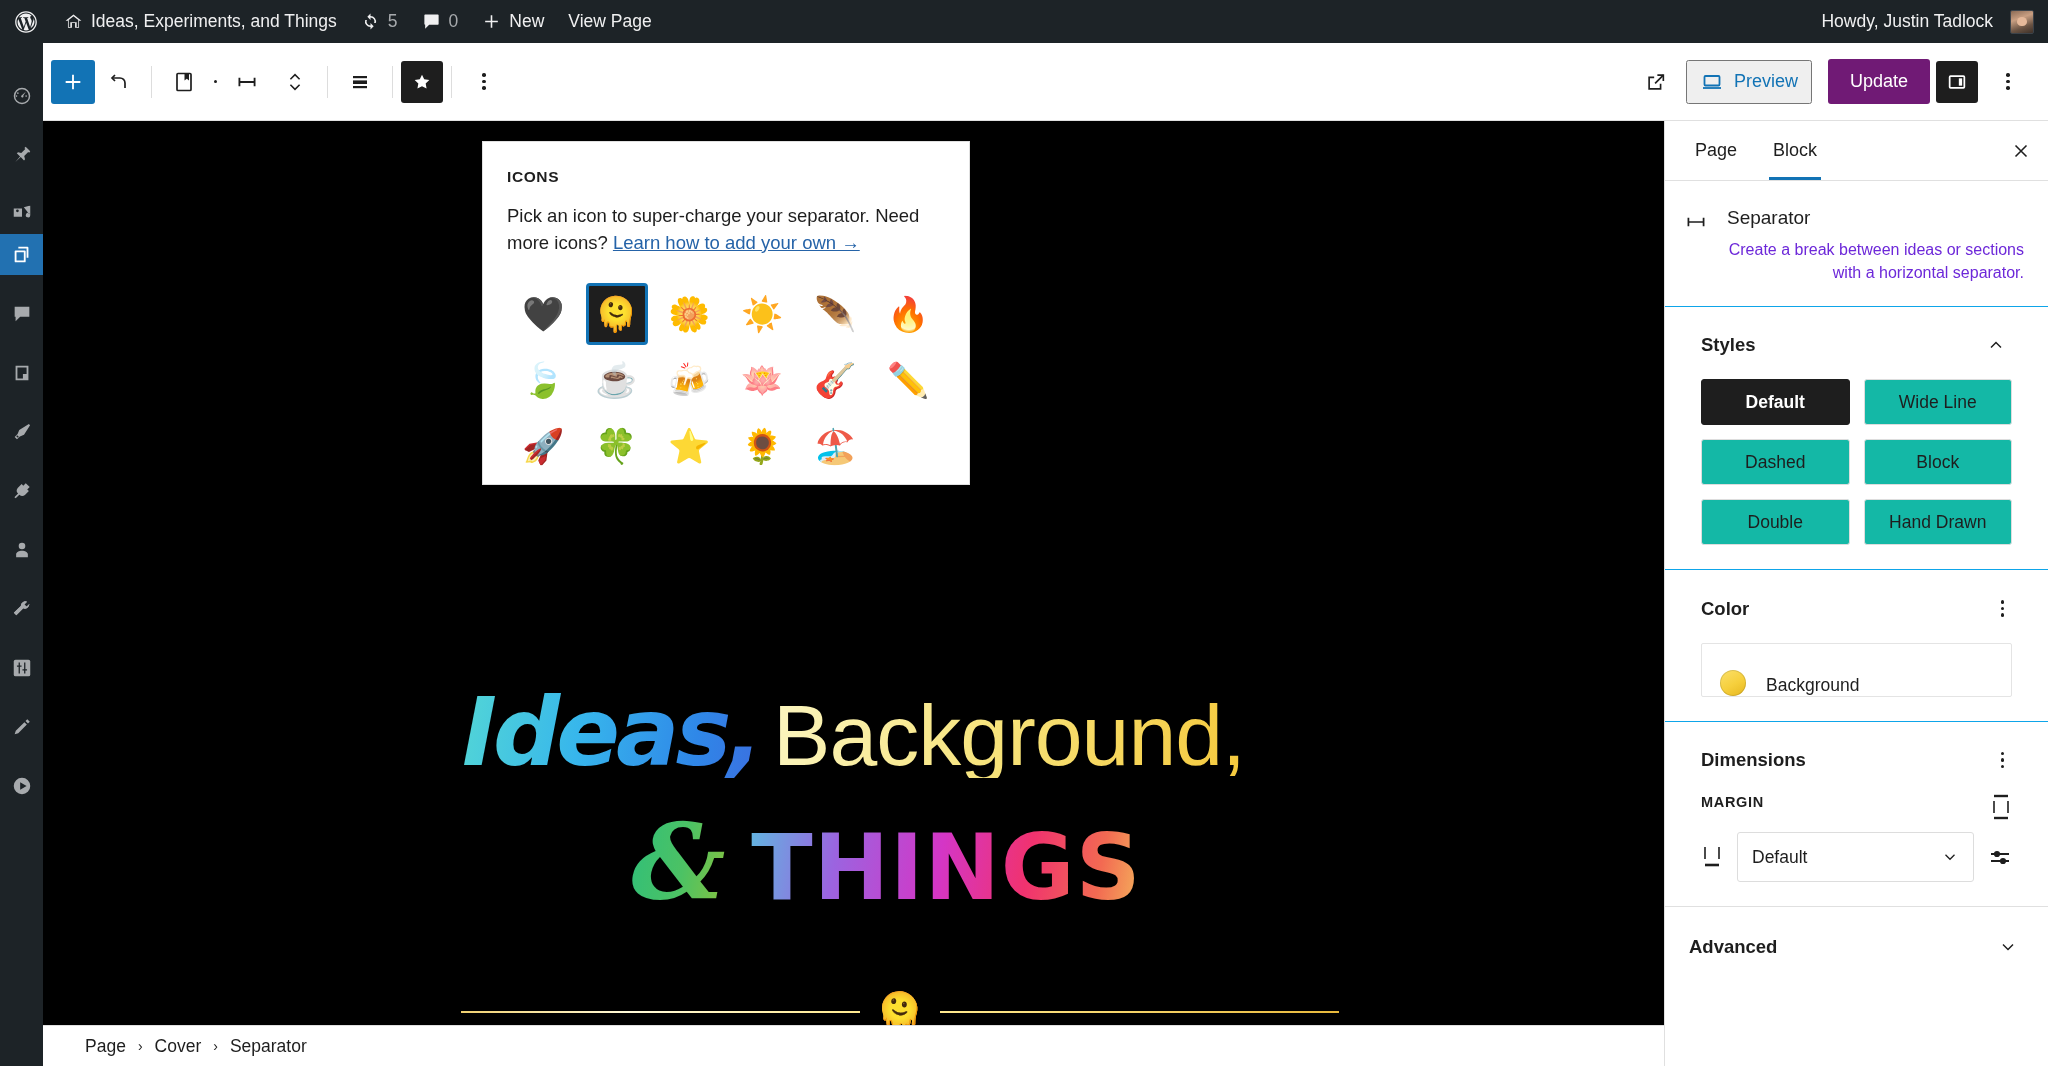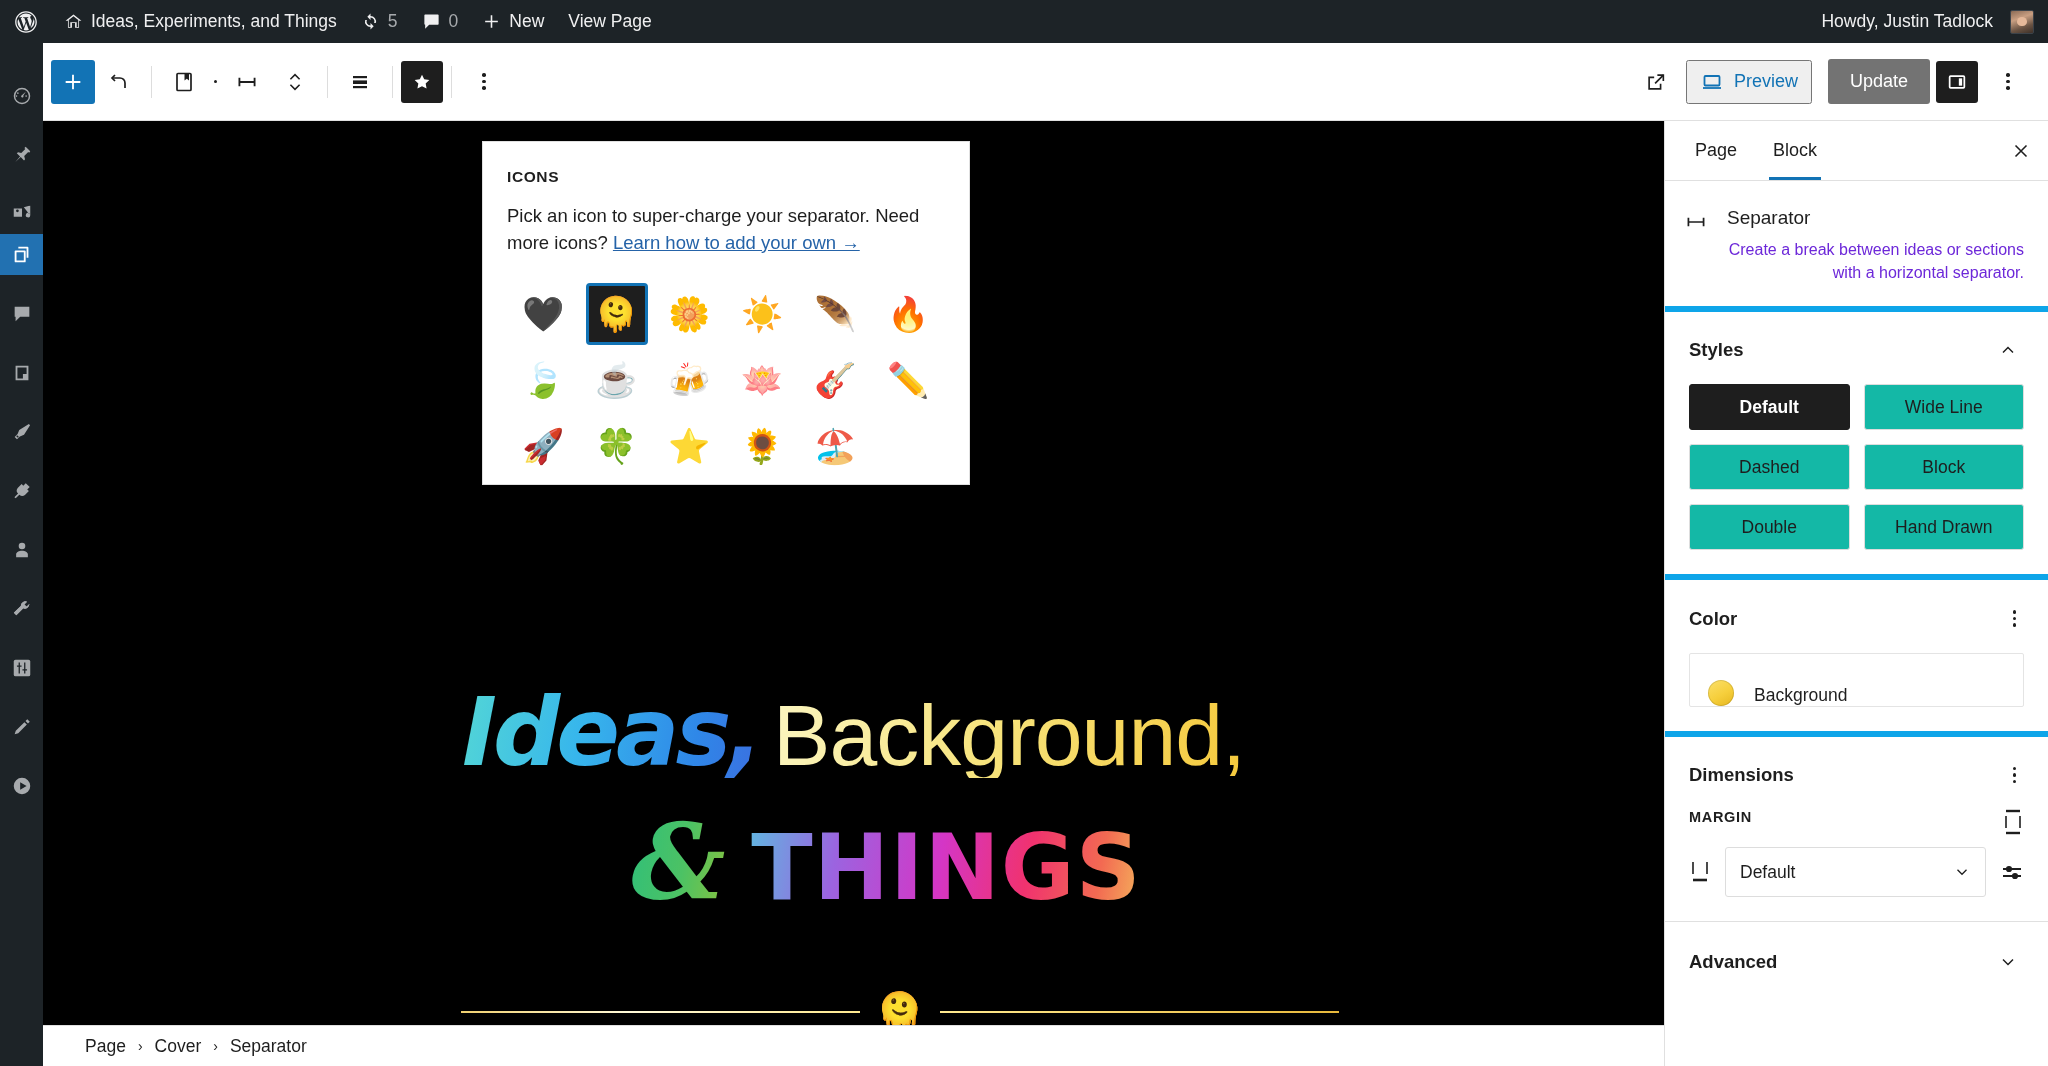--- a/index.html
+++ b/index.html
@@ -75,21 +75,21 @@
   .tb-btn.primary { background: #1273b5; color: #fff; border-radius: 3px; width: 44px; height: 44px; }
   .tb-btn.dark { background: #1e1e1e; color: #fff; border-radius: 3px; width: 42px; height: 42px; }
   .tb-divider { width: 1px; height: 32px; background: #ddd; margin: 0 8px; }
   .tb-dot { width: 3px; height: 3px; border-radius: 50%; background: #1e1e1e; margin: 0 6px; }
   .tb-right { margin-left: auto; display: flex; align-items: center; gap: 6px; }
   .preview-btn {
     display: flex; align-items: center; gap: 10px;
     color: #1273b5; font-size: 18px; padding: 8px 12px;
   }
   .update-btn {
-    background: #737373; color: #fff; border: none; border-radius: 3px;
+    background: #701a75; color: #fff; border: none; border-radius: 3px;
     font-size: 18px; font-family: inherit;
     padding: 12px 22px; margin-left: 10px;
   }
 
   
   #canvas {
     position: absolute; top: 121px; left: 43px;
     width: 1621px; height: 904px; background: #000;
     overflow: hidden;
   }
@@ -182,21 +182,21 @@
     content: ""; position: absolute; left: 14px; right: 14px; bottom: 0;
     height: 3px; background: #1273b5;
   }
   .sb-close { margin-left: auto; width: 46px; height: 46px;
     display: flex; align-items: center; justify-content: center; }
 
   .sb-block-card { display: flex; gap: 18px; padding: 26px 24px 22px 18px; }
   .sb-block-title { font-size: 19px; color: #1e1e1e; margin-bottom: 10px; }
   .sb-block-desc { font-size: 16px; line-height: 1.42; color: #6d28d9; text-align: right; }
 
-  .sb-section { border-top: 6px solid #0ea5e9; padding: 22px 24px 24px; }
+  .sb-section { border-top: 1px solid #0ea5e9; padding: 22px 36px 24px; }
   .sb-section-head {
     display: flex; align-items: center; justify-content: space-between;
     margin-bottom: 18px;
   }
   .sb-section-title { font-size: 18.5px; font-weight: 600; color: #1e1e1e; }
   .kebab { display: flex; flex-direction: column; gap: 3px; padding: 8px; }
   .kebab i { width: 3.5px; height: 3.5px; border-radius: 50%; background: #1e1e1e; display: block; }
 
   .styles-grid { display: grid; grid-template-columns: 1fr 1fr; gap: 14px; }
   .style-btn {

